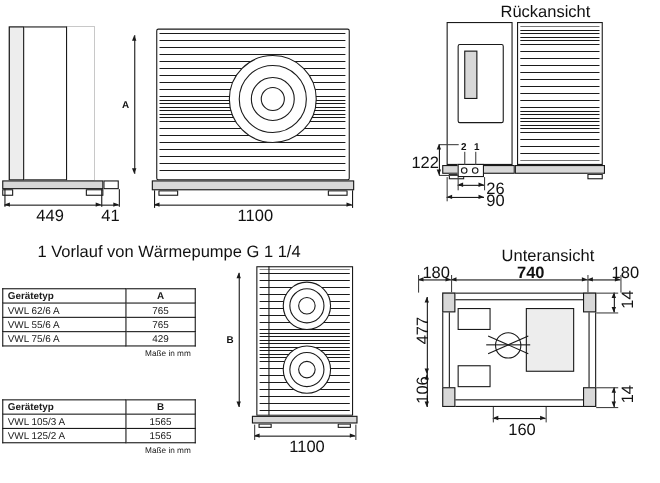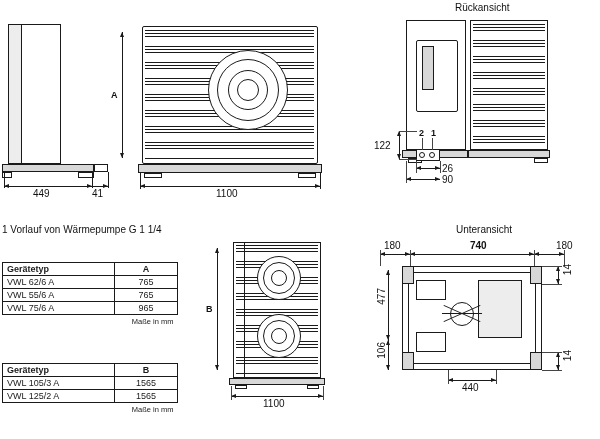--- a/index.html
+++ b/index.html
@@ -6,21 +6,21 @@
   body{
     width:600px;height:439px;
     background:#ffffff;
     font-family:"Liberation Sans", sans-serif;
     font-size:9px;
     color:#1a1a1a;
     position:relative;
     overflow:hidden;
   }
   .abs{position:absolute;}
-  .lbl{font-size:10px;color:#111;white-space:nowrap;}
+  .lbl{font-size:15px;color:#111;white-space:nowrap;}
   .lbl-b{font-size:9px;font-weight:bold;color:#111;white-space:nowrap;}
   .vert{writing-mode:vertical-rl;transform:rotate(180deg);}
 
   
   .hline{height:0;border-top:1px solid #1a1a1a;}
   .vline{width:0;border-left:1px solid #1a1a1a;}
   .thin{border-color:#444;}
   .dimv{border-left:1px solid #1a1a1a;}
 
   
@@ -138,41 +138,41 @@
   <div class="abs vline thin" style="left:42px;top:145px;height:12px;"></div>
 
   <div class="abs hline" style="left:8px;top:163px;width:34px;"></div>
   <div class="arrL" style="left:8px;top:160.5px;"></div>
   <div class="arrR" style="left:37px;top:160.5px;"></div>
   <div class="abs lbl" style="left:44px;top:158px;">90</div>
   <div class="abs vline thin" style="left:8px;top:145px;height:22px;"></div>
 </div>
 
 <div class="abs" style="left:2px;top:224px;width:200px;">
-  <div class="lbl" style="line-height:12px;">1 Vorlauf von Wärmepumpe G 1 1/4</div>
+  <div class="lbl" style="line-height:12px;margin-left:32px;">1 Vorlauf von Wärmepumpe G 1 1/4</div>
 </div>
 
 <div class="abs" style="left:2px;top:262px;width:176px;">
   <table class="spec" style="width:176px;">
     <tbody>
         <tr>
       <th style="width:112px;">Gerätetyp</th>
       <th style="text-align:center;">A</th>
     </tr>
     <tr>
       <td>VWL 62/6 A</td>
       <td class="c">765</td>
     </tr>
     <tr>
       <td>VWL 55/6 A</td>
       <td class="c">765</td>
     </tr>
     <tr>
       <td>VWL 75/6 A</td>
-      <td class="c">965</td>
+      <td class="c">429</td>
     </tr>
     <tr>
       <td class="note" colspan="2" style="border:none;border-top:1px solid #1a1a1a;">Maße in mm</td>
     </tr>
   </tbody>
     </table>
 </div>
 
 <div class="abs" style="left:2px;top:363px;width:176px;">
   <table class="spec" style="width:176px;">
@@ -275,21 +275,21 @@
   <div class="abs dimv" style="left:10px;top:104px;height:30px;"></div>
   <div class="arrU" style="left:7.5px;top:104px;"></div>
   <div class="arrD" style="left:7.5px;top:129px;"></div>
   <div class="abs lbl vert" style="left:-2px;top:106px;">106</div>
 
   <div class="abs hline" style="left:70px;top:144px;width:48px;"></div>
   <div class="arrL" style="left:70px;top:141.5px;"></div>
   <div class="arrR" style="left:113px;top:141.5px;"></div>
   <div class="abs vline thin" style="left:70px;top:134px;height:14px;"></div>
   <div class="abs vline thin" style="left:118px;top:134px;height:14px;"></div>
-  <div class="abs lbl" style="left:84px;top:146px;">440</div>
+  <div class="abs lbl" style="left:84px;top:146px;">160</div>
 
   <div class="abs dimv" style="left:180px;top:30px;height:18px;"></div>
   <div class="arrU" style="left:177.5px;top:30px;"></div>
   <div class="arrD" style="left:177.5px;top:43px;"></div>
   <div class="abs lbl vert" style="left:184px;top:28px;">14</div>
   <div class="abs hline thin" style="left:164px;top:30px;width:20px;"></div>
   <div class="abs hline thin" style="left:164px;top:48px;width:20px;"></div>
 
   <div class="abs dimv" style="left:180px;top:116px;height:18px;"></div>
   <div class="arrU" style="left:177.5px;top:116px;"></div>

